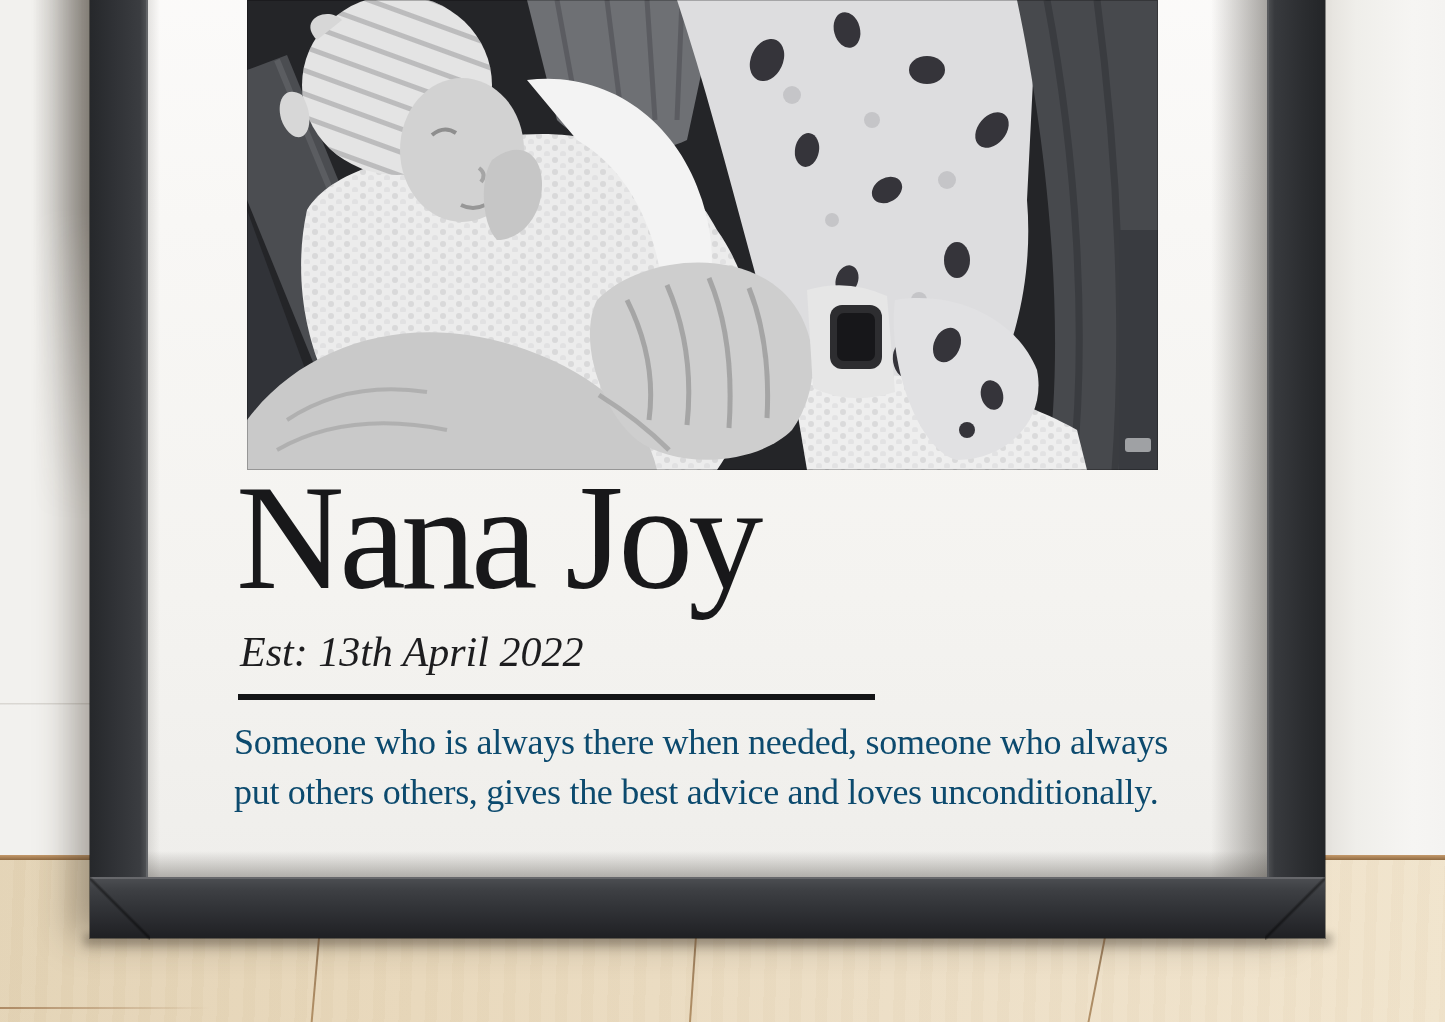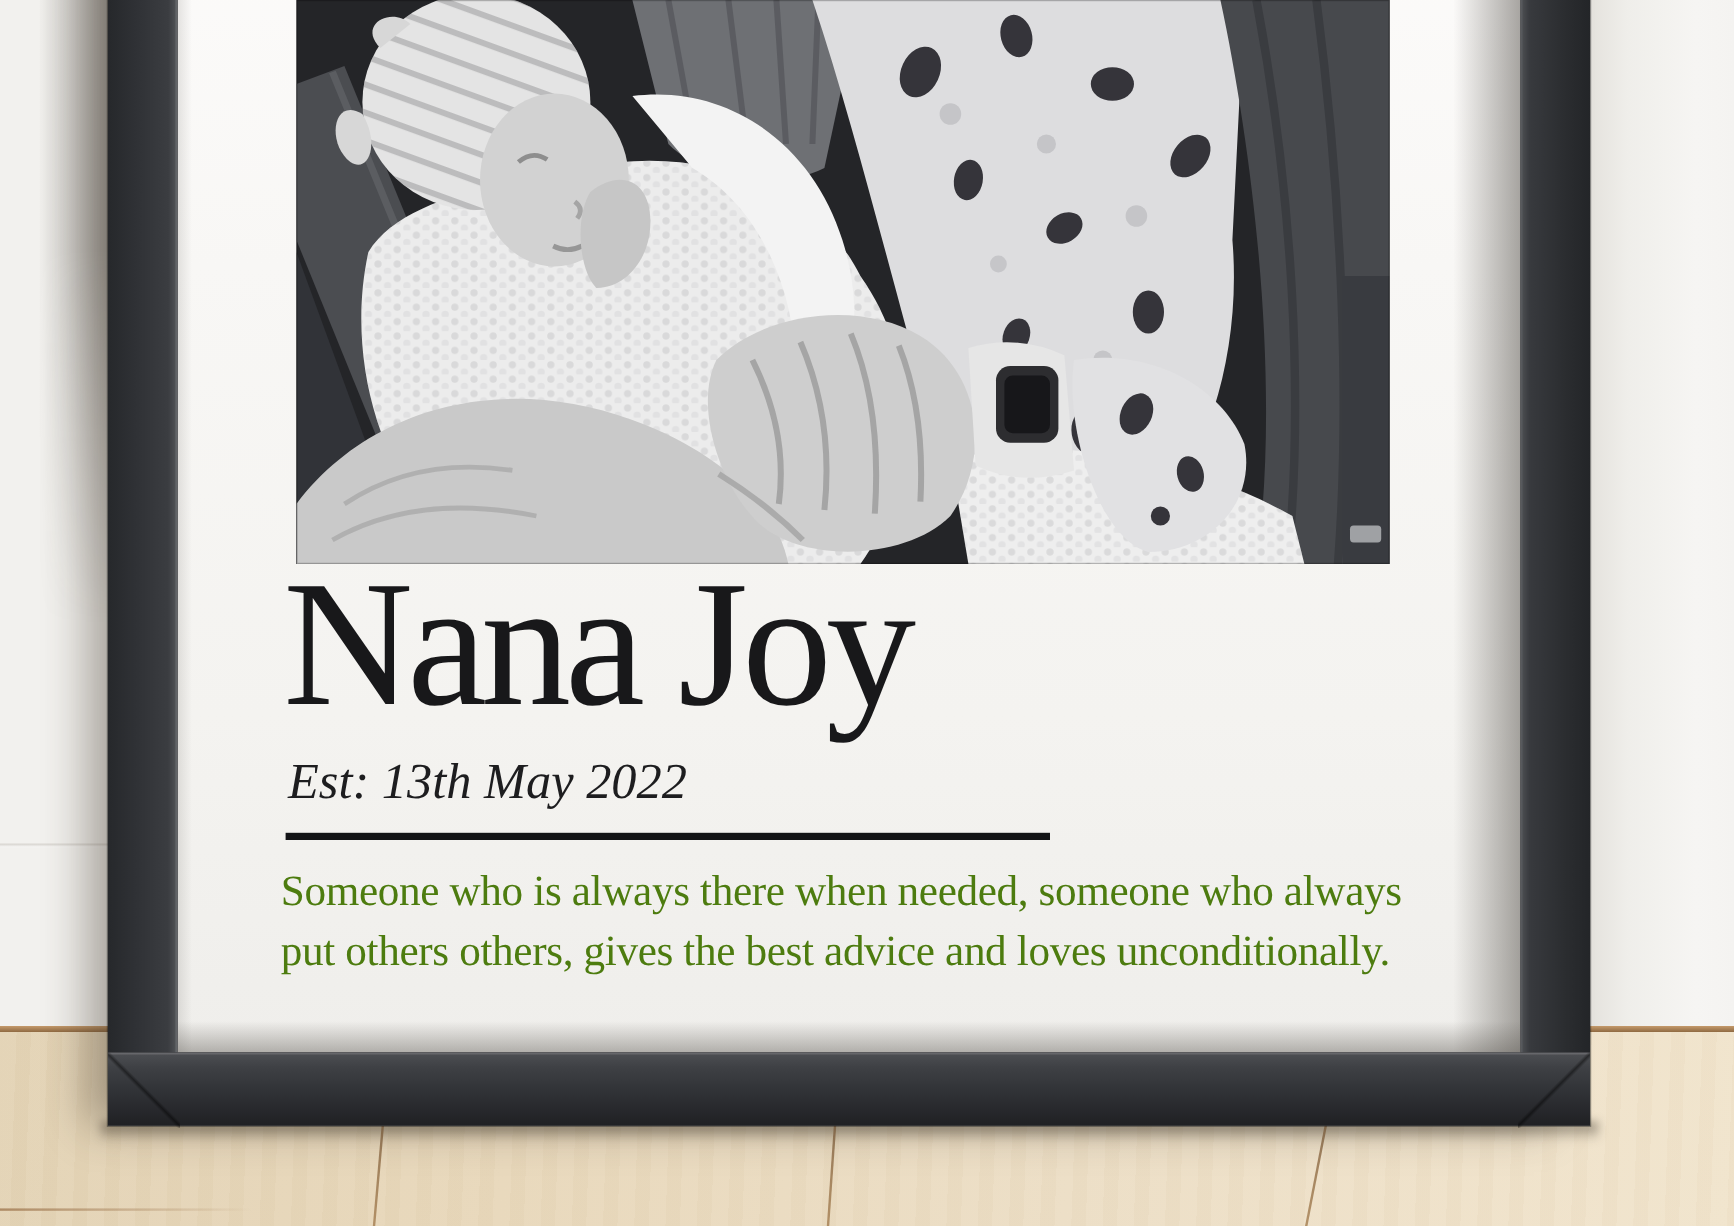--- a/index.html
+++ b/index.html
@@ -67,21 +67,21 @@
   .photo{left:99px;top:60px;width:911px;height:470px;overflow:hidden;background:#26272a;}
   .photo svg{position:absolute;left:0;top:0;}
 
   
   .print-title{left:236px;top:462px;font-size:150px;line-height:1;letter-spacing:-5px;
     color:#18181a;white-space:nowrap;z-index:6;}
   .print-subtitle{left:240px;top:631px;font-size:42px;line-height:1;font-style:italic;
     color:#1d1d1f;white-space:nowrap;z-index:6;}
   .divider-rule{left:238px;top:694px;width:637px;height:6px;background:#131416;z-index:6;}
   .print-description{left:234px;top:717px;font-size:36px;line-height:50px;
-    letter-spacing:-0.3px;color:#4d7c0f;z-index:6;}
+    letter-spacing:-0.3px;color:#0c4a6e;z-index:6;}
   .print-description div{position:static;white-space:nowrap;}
 </style>
 </head>
 <body>
 
 <div class="scene">
 
   <div class="wall"></div>
   <div class="wall-left"></div>
   <div class="wall-left-shadow"></div>
@@ -210,20 +210,20 @@
       <div class="mat-shadow-right"></div>
       <div class="mat-shadow-bottom"></div>
     </div>
 
     <div class="rail-left"></div>
     <div class="rail-right"></div>
     <div class="rail-bottom"></div>
   </div>
 
   <div class="print-title">Nana Joy</div>
-  <div class="print-subtitle">Est: 13th May 2022</div>
+  <div class="print-subtitle">Est: 13th April 2022</div>
   <div class="divider-rule"></div>
   <div class="print-description">
     <div>Someone who is always there when needed, someone who always</div>
     <div>put others others, gives the best advice and loves unconditionally.</div>
   </div>
 
 </div>
 
 </body></html>

